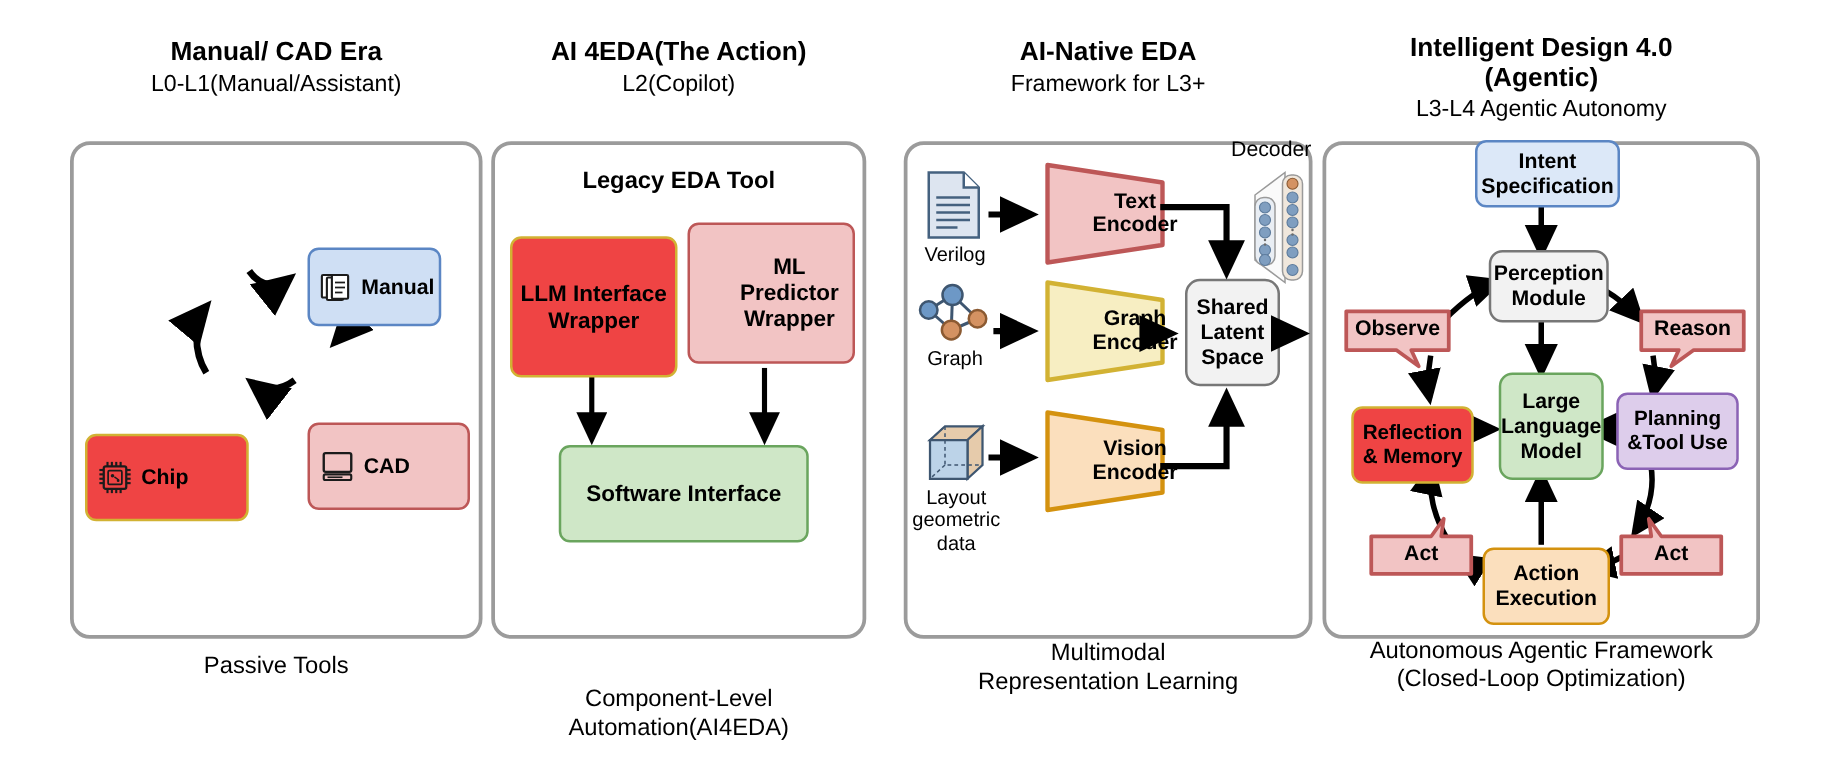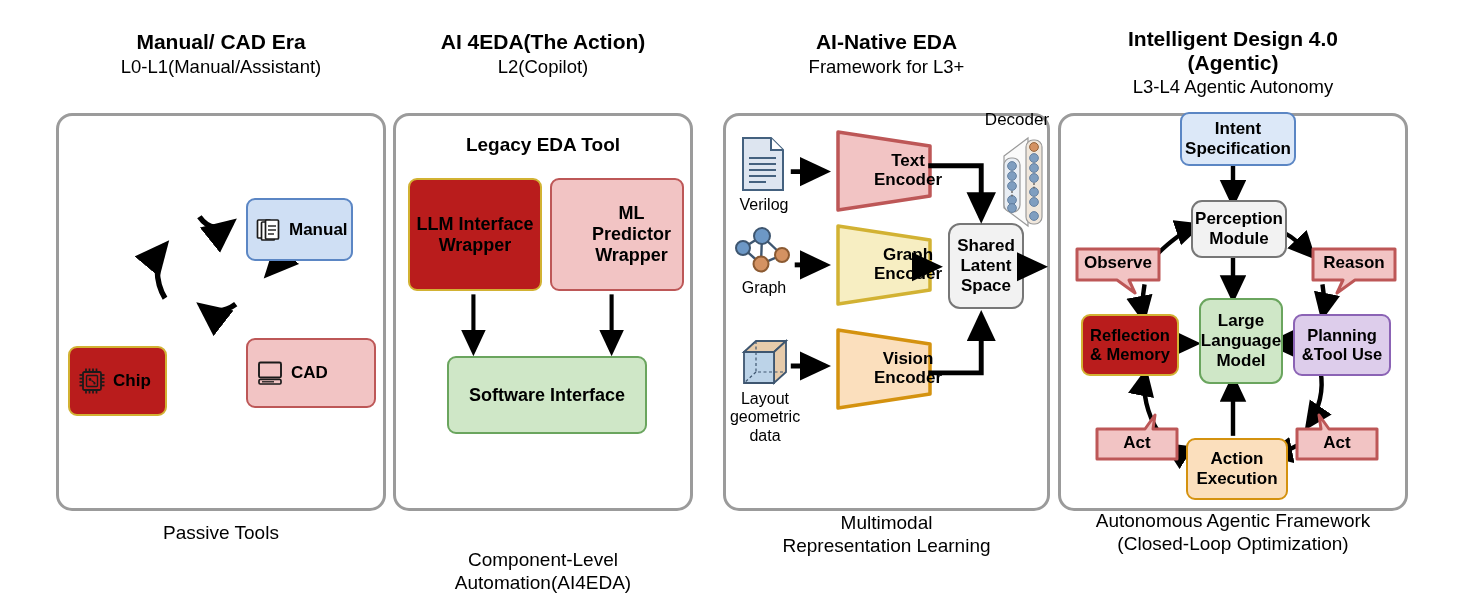--- a/index.html
+++ b/index.html
@@ -19,21 +19,21 @@
              line-height:1.2;white-space:pre-line;}
 
   
   .nd{position:absolute;box-sizing:border-box;display:flex;align-items:center;
       justify-content:center;text-align:center;font-weight:bold;border-radius:9px;
       line-height:1.16;white-space:pre-line;}
   .nd.ico{justify-content:flex-start;padding-left:8px;gap:7px;}
 
   .c-orange{background:#fce0bb;border:2.5px solid #d4920f;}
   .c-blue  {background:#cfdff4;border:2.5px solid #5b86c4;}
-  .c-yellow{background:#b91c1c;border:2.5px solid #d2b233;}
+  .c-yellow{background:#ef4444;border:2.5px solid #d2b233;margin-top:11px;}
   .c-red   {background:#f2c4c4;border:2.5px solid #bd5757;}
   .c-green {background:#cfe7c7;border:2.5px solid #6aa55e;}
   .c-grey  {background:#f2f2f2;border:2.5px solid #777;}
   .c-purple{background:#ddcdeb;border:2.5px solid #8b63b5;}
   .c-peach {background:#fbdfbd;border:2.5px solid #d4920f;}
   .c-lblue {background:#dce8f8;border:2.5px solid #5b86c4;}
 
   svg{display:block;overflow:visible;}
   .flow{position:absolute;left:0;top:0;width:100%;height:100%;pointer-events:none;}
 
@@ -82,21 +82,21 @@
               <rect x="5.5" y="5" width="13" height="18" rx="1" fill="#fff" stroke="#1b1b1b" stroke-width="1.7"></rect>
               <rect x="9.5" y="3" width="13" height="19" rx="1" fill="#fff" stroke="#1b1b1b" stroke-width="1.7"></rect>
               <line x1="12" y1="9" x2="20" y2="9" stroke="#1b1b1b" stroke-width="1.4"></line>
               <line x1="12" y1="13" x2="20" y2="13" stroke="#1b1b1b" stroke-width="1.4"></line>
               <line x1="12" y1="17" x2="18" y2="17" stroke="#1b1b1b" stroke-width="1.4"></line>
             </svg>
         </span>
         <span>Manual</span>
       </div>
 
-      <div class="nd ico c-yellow" style="left:9px;top:230px;width:99px;height:70px;font-size:17px;">
+      <div class="nd ico c-yellow" style="left:9px;top:220px;width:131px;height:70px;font-size:17px;">
         <span>
           <svg width="28" height="28" viewBox="0 0 28 28">
               <rect x="5" y="5" width="18" height="18" rx="1.5" fill="none" stroke="#1b1b1b" stroke-width="1.8"></rect>
               <rect x="8.5" y="8.5" width="11" height="11" rx="1" fill="none" stroke="#1b1b1b" stroke-width="1.4"></rect>
               <circle cx="12" cy="12.5" r="1.4" fill="#1b1b1b"></circle>
               <path d="M13.5,13.5 L17,16" stroke="#1b1b1b" stroke-width="1.2"></path>
               <circle cx="16.5" cy="16.5" r="1.1" fill="#1b1b1b"></circle>
               <g stroke="#1b1b1b" stroke-width="1.7">
                 <line x1="8" y1="1.5" x2="8" y2="5"></line>
                 <line x1="11.5" y1="1.5" x2="11.5" y2="5"></line>

